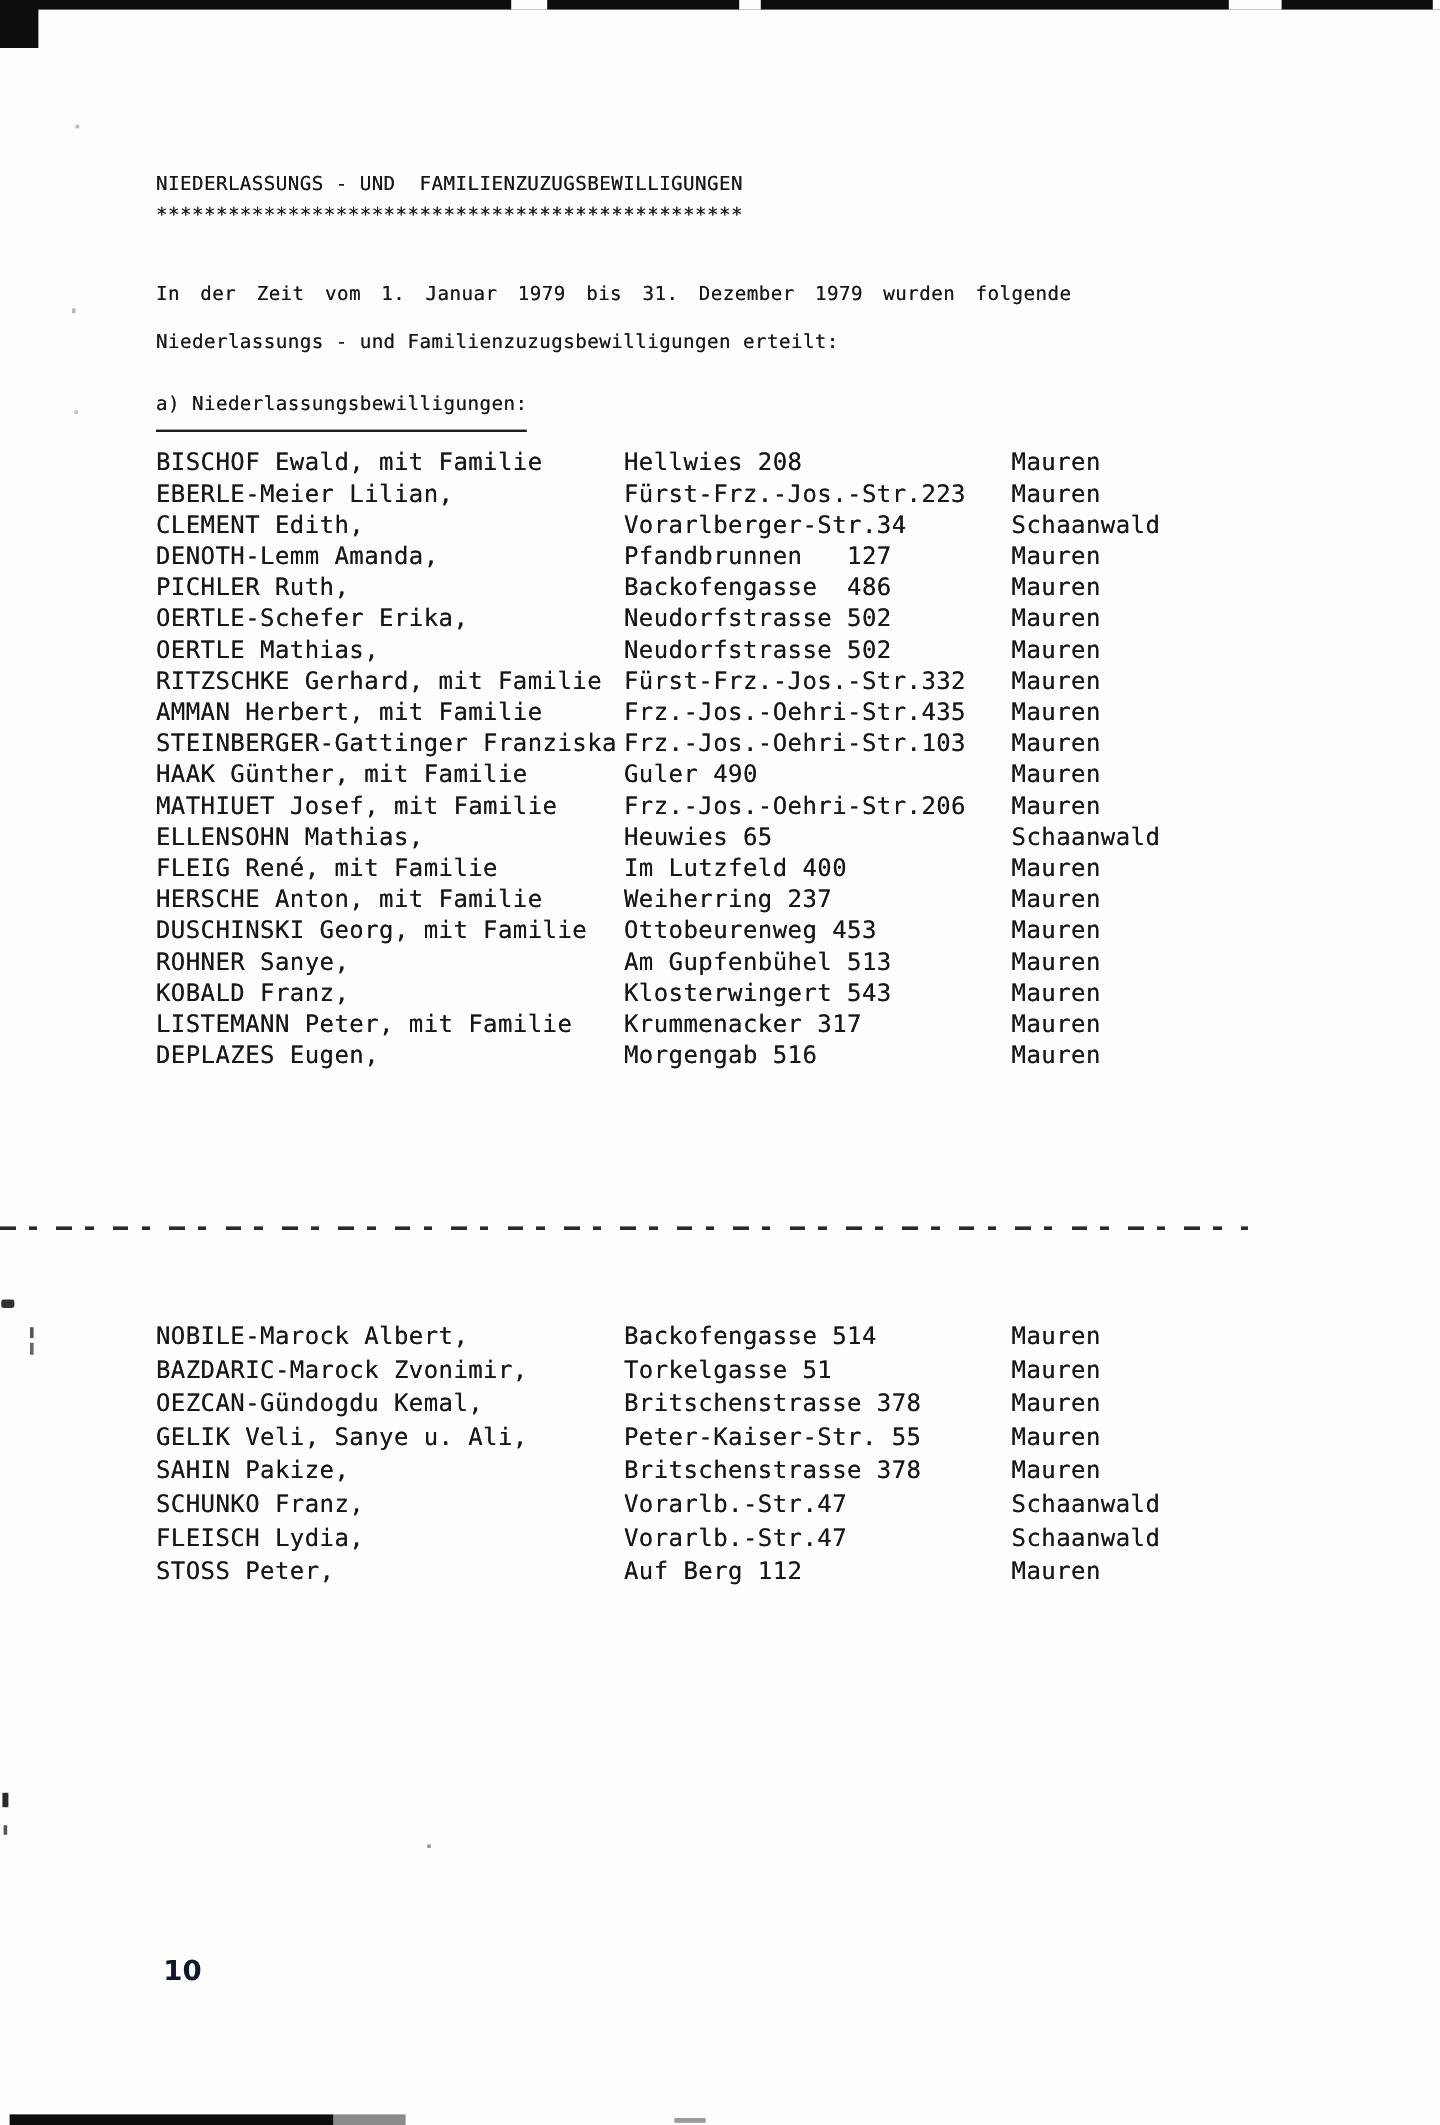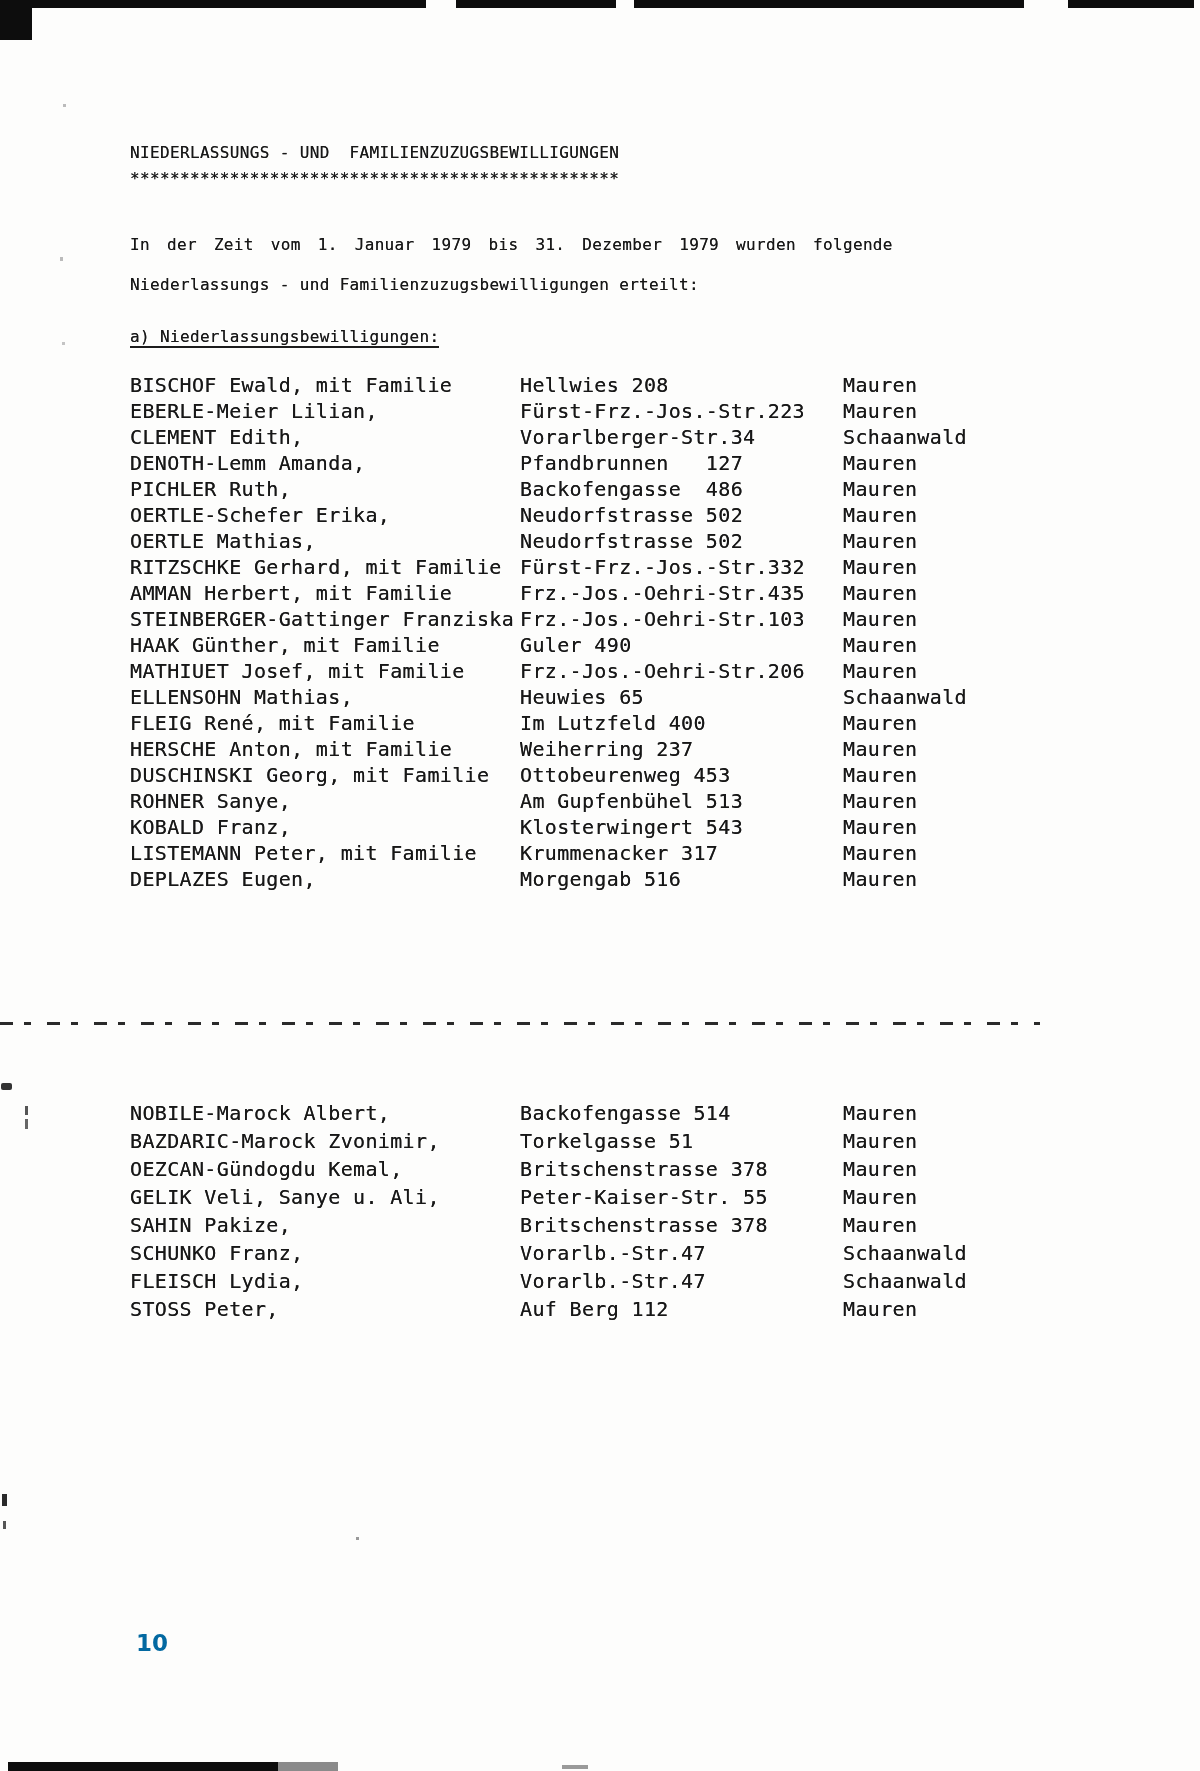--- a/index.html
+++ b/index.html
@@ -18,21 +18,21 @@
     letter-spacing: 0.35px;
     white-space: pre;
     text-shadow: 0 0 0.4px rgba(10,10,10,0.75);
   }
   #doc-title { left: 130px; top: 140px; }
   #title-stars { left: 130px; top: 166px; }
   #intro-1 { left: 130px; top: 232px; word-spacing: 7px; }
   #intro-2 { left: 130px; top: 272px; }
   .section-heading {
     border-bottom: 2px solid #1c1c1c;
-    padding-bottom: 0;
+    padding-bottom: 12px;
   }
   #heading-a { left: 130px; top: 324px; }
   #heading-b { left: 130px; top: 1044px; }
   .table { position: absolute; left: 130px; width: 960px; }
   #table-a { top: 372px; }
   #table-b { top: 1100px; }
   .row { position: relative; height: 26px; text-align: right; }
   #table-b .row { height: 28px; }
   .cell {
     position: absolute; top: 0;
@@ -48,21 +48,21 @@
     width: 1040px; height: 3px;
     background: repeating-linear-gradient(90deg,
       #2a2a2a 0px, #2a2a2a 13px,
       transparent 13px, transparent 24px,
       #2a2a2a 24px, #2a2a2a 31px,
       transparent 31px, transparent 47px);
   }
   #page-number {
     position: absolute; left: 136px; top: 1630px;
     font-family: "DejaVu Sans", sans-serif;
-    font-weight: bold; font-size: 23px; color: #0369a1;
+    font-weight: bold; font-size: 23px; color: #0f172a;
   }
   .art { position: absolute; background: #0d0d0d; }
   .art.gap { background: #fdfdfc; }
 </style>
 </head>
 <body>
 
 <div id="page">
 
   <div class="art" style="left:0; top:0; width:1200px; height:8px;"></div>

